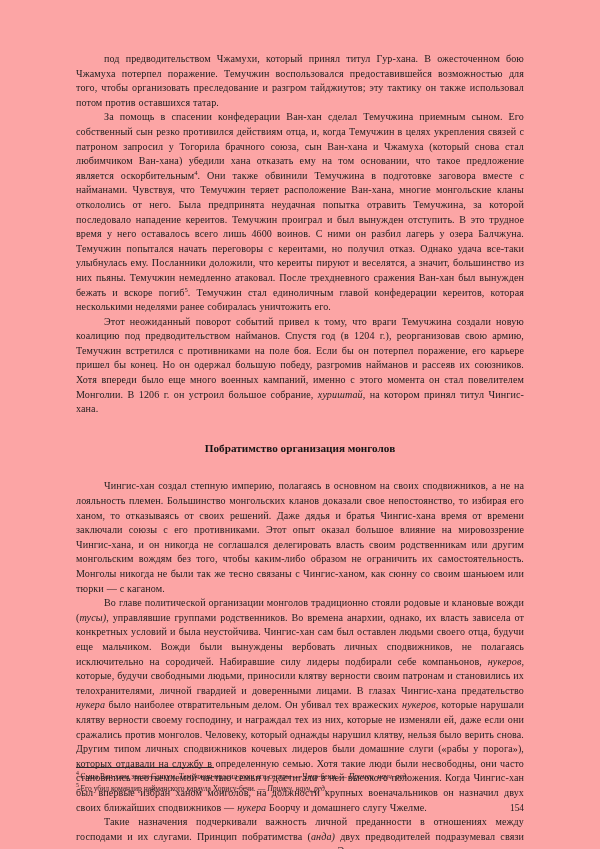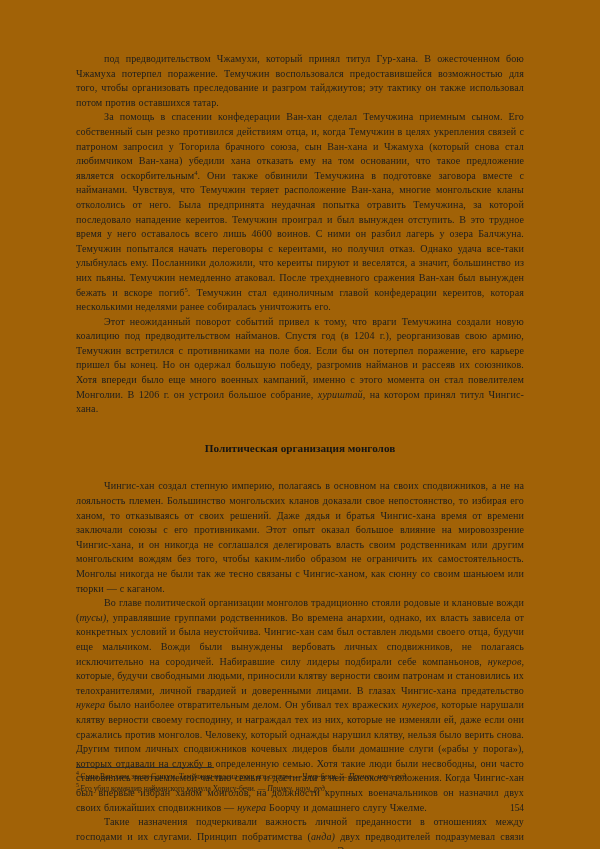--- a/index.html
+++ b/index.html
@@ -13,21 +13,21 @@
     position: relative;
     font-family: "Liberation Serif", "DejaVu Serif", serif;
     color: #1a1a1a;
     overflow: hidden;
   }
   .page {
     position: absolute;
     left: 0; top: 0;
     width: 600px;
     height: 849px;
-    background: #a16207;
+    background: #fca5a5;
   }
   .textblock {
     position: absolute;
     left: 76px;
     top: 52px;
     width: 448px;
   }
   p.para {
     margin: 0;
     text-align: justify;
@@ -101,21 +101,21 @@
 <div class="page">
 
   <div class="textblock">
     <div>
         <p class="para">под предводительством Чжамухи, который принял титул Гур-хана. В ожесточенном бою Чжамуха потерпел поражение. Темучжин воспользовался предоставившейся возможностью для того, чтобы организовать преследование и разгром тайджиутов; эту тактику он также использовал потом против оставшихся татар.</p>
         <p class="para">За помощь в спасении конфедерации Ван-хан сделал Темучжина приемным сыном. Его собственный сын резко противился действиям отца, и, когда Темучжин в целях укрепления связей с патроном запросил у Тогорила брачного союза, сын Ван-хана и Чжамуха (который снова стал любимчиком Ван-хана) убедили хана отказать ему на том основании, что такое предложение является оскорбительным<sup class="fnref">4</sup>. Они также обвинили Темучжина в подготовке заговора вместе с найманами. Чувствуя, что Темучжин теряет расположение Ван-хана, многие монгольские кланы откололись от него. Была предпринята неудачная попытка отравить Темучжина, за которой последовало нападение кереитов. Темучжин проиграл и был вынужден отступить. В это трудное время у него оставалось всего лишь 4600 воинов. С ними он разбил лагерь у озера Балчжуна. Темучжин попытался начать переговоры с кереитами, но получил отказ. Однако удача все-таки улыбнулась ему. Посланники доложили, что кереиты пируют и веселятся, а значит, большинство из них пьяны. Темучжин немедленно атаковал. После трехдневного сражения Ван-хан был вынужден бежать и вскоре погиб<sup class="fnref">5</sup>. Темучжин стал единоличным главой конфедерации кереитов, которая несколькими неделями ранее собиралась уничтожить его.</p>
         <p class="para">Этот неожиданный поворот событий привел к тому, что враги Темучжина создали новую коалицию под предводительством найманов. Спустя год (в 1204 г.), реорганизовав свою армию, Темучжин встретился с противниками на поле боя. Если бы он потерпел поражение, его карьере пришел бы конец. Но он одержал большую победу, разгромив найманов и рассеяв их союзников. Хотя впереди было еще много военных кампаний, именно с этого момента он стал повелителем Монголии. В 1206 г. он устроил большое собрание, <i>хуриштай</i>, на котором принял титул Чингис-хана.</p>
       </div>
 
     <div class="spacer-before-heading"></div>
-    <h2 class="section-heading">Политическая организация монголов</h2>
+    <h2 class="section-heading">Побратимство организация монголов</h2>
     <div class="spacer-after-heading"></div>
 
     <div>
         <p class="para">Чингис-хан создал степную империю, полагаясь в основном на своих сподвижников, а не на лояльность племен. Большинство монгольских кланов доказали свое непостоянство, то избирая его ханом, то отказываясь от своих решений. Даже дядья и братья Чингис-хана время от времени заключали союзы с его противниками. Этот опыт оказал большое влияние на мировоззрение Чингис-хана, и он никогда не соглашался делегировать власть своим родственникам или другим монгольским вождям без того, чтобы каким-либо образом не ограничить их самостоятельность. Монголы никогда не были так же тесно связаны с Чингис-ханом, как сюнну со своим шаньюем или тюрки — с каганом.</p>
         <p class="para">Во главе политической организации монголов традиционно стояли родовые и клановые вожди (<i>тусы)</i>, управлявшие группами родственников. Во времена анархии, однако, их власть зависела от конкретных условий и была неустойчива. Чингис-хан сам был оставлен людьми своего отца, будучи еще мальчиком. Вожди были вынуждены вербовать личных сподвижников, не полагаясь исключительно на сородичей. Набиравшие силу лидеры подбирали себе компаньонов, <i>нукеров</i>, которые, будучи свободными людьми, приносили клятву верности своим патронам и становились их телохранителями, личной гвардией и доверенными лицами. В глазах Чингис-хана предательство <i>нукера</i> было наиболее отвратительным делом. Он убивал тех вражеских <i>нукеров</i>, которые нарушали клятву верности своему господину, и награждал тех из них, которые не изменяли ей, даже если они сражались против монголов. Человеку, который однажды нарушил клятву, нельзя было верить снова. Другим типом личных сподвижников кочевых лидеров были домашние слуги («рабы у порога»), которых отдавали на службу в определенную семью. Хотя такие люди были несвободны, они часто становились неотъемлемой частью семьи и достигали в ней высокого положения. Когда Чингис-хан был впервые избран ханом монголов, на должности крупных военачальников он назначил двух своих ближайших сподвижников — <i>нукера</i> Боорчу и домашнего слугу Чжелме.</p>
         <p class="para">Такие назначения подчеркивали важность личной преданности в отношениях между господами и их слугами. Принцип побратимства (<i>анда)</i> двух предводителей подразумевал связи аналогичного характера, но основанные на равенстве. Это позволяло создавать союзы вне уз кровного родства. Побратимство подразумевало не только личную помощь, но и поддержку со стороны всей группы побратима. Темучжин использовал побратимство своего отца с Тогорил-</p>
       </div>
   </div>
 
   <div class="footnotes">

